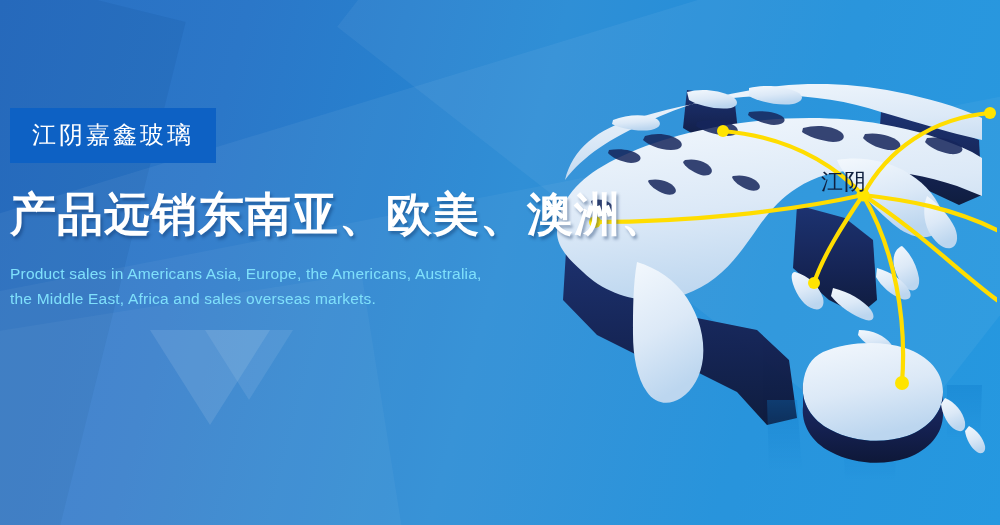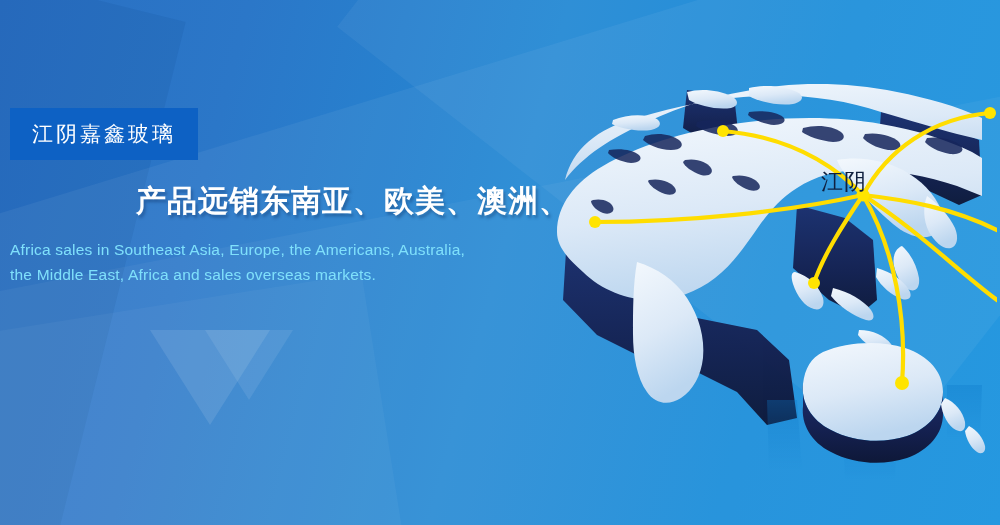--- a/index.html
+++ b/index.html
@@ -81,30 +81,30 @@
     position: absolute;
     left: 10px;
     top: 108px;
     width: 560px;
     z-index: 6;
   }
   .brand-badge {
     display: inline-block;
     background: #0d61c4;
     color: #ffffff;
-    font-size: 21px;
+    font-size: 24px;
     letter-spacing: 3px;
     line-height: 1;
     padding: 15px 22px 16px 22px;
     font-weight: 400;
   }
   .headline {
     margin-top: 21px;
     color: #ffffff;
-    font-size: 30px;
+    font-size: 46px;
     font-weight: bold;
     line-height: 1.32;
     letter-spacing: 1px;
     text-shadow: 2px 3px 3px rgba(10,45,95,0.38);
     text-align: right;
   }
   .headline-line { display: block; white-space: nowrap; }
   .subline {
     margin-top: 16px;
     color: #7fe0fb;
@@ -299,19 +299,19 @@
 
   <div class="text-col">
 
     <div class="brand-badge">江阴嘉鑫玻璃</div>
 
     <div class="headline">
       <span class="headline-line">产品远销东南亚、欧美、澳洲、</span>
     </div>
 
     <div class="subline">
-      <span class="sub-seg">Africa sales in Southeast Asia, Europe, the Americans, Australia,</span>
+      <span class="sub-seg">Product sales in Americans Asia, Europe, the Americans, Australia,</span>
       <span class="sub-seg">the Middle East, Africa and sales overseas markets.</span>
     </div>
 
   </div>
 
 </div>
 
 </body></html>

